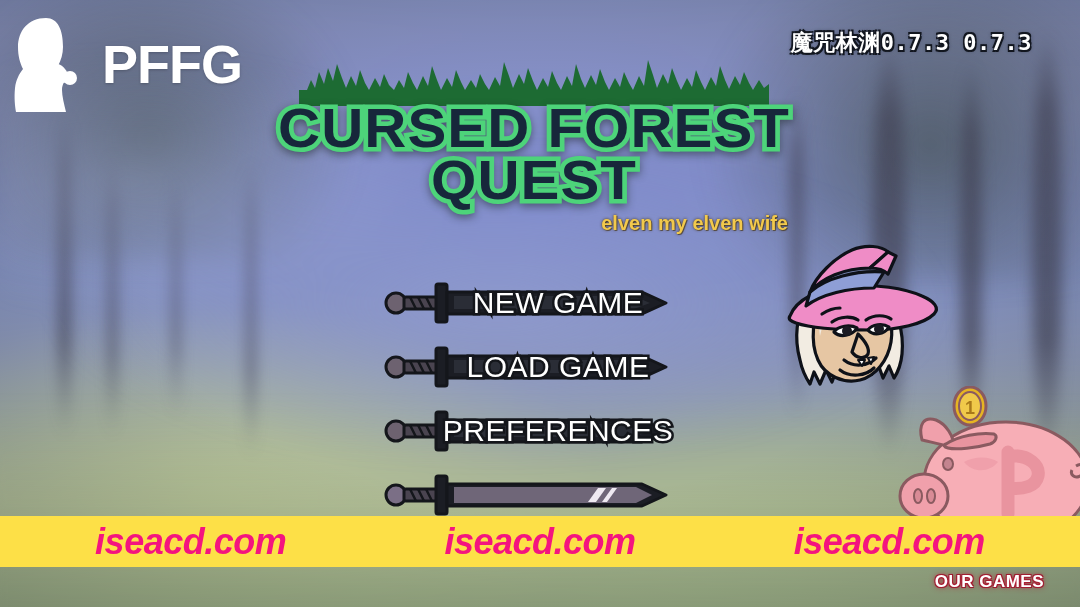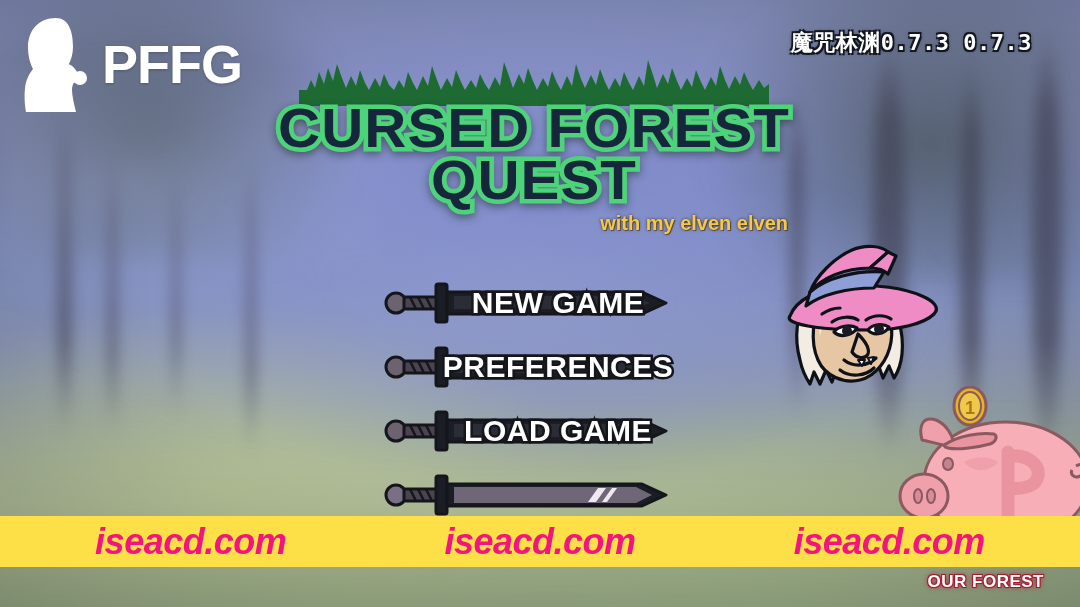--- a/index.html
+++ b/index.html
@@ -62,23 +62,23 @@
       radial-gradient(ellipse 40% 30% at 12% 30%, rgba(175,185,220,0.35) 0%, rgba(175,185,220,0.0) 72%);
     filter: blur(10px);
   }
   .vignette {
     position: absolute; inset: 0;
     background: radial-gradient(ellipse 85% 80% at 50% 48%, rgba(0,0,0,0) 42%, rgba(20,24,36,0.28) 100%);
   }
 
   
   .logo-wrap {
-    position: absolute; left: 16px; top: 14px;
+    position: absolute; left: 6px; top: 14px;
     width: 210px; height: 100px;
-    display: flex; align-items: center; gap: 8px;
+    display: flex; align-items: center; gap: 18px;
   }
   .logo-mark { width: 78px; height: 96px; flex: none; }
   .logo-text {
     font-family: "Liberation Sans", sans-serif;
     font-size: 54px; font-weight: 700; letter-spacing: -1px;
     color: #ffffff; line-height: 1;
     text-shadow: 0 1px 3px rgba(0,0,0,0.22);
   }
 
   
@@ -130,21 +130,21 @@
     height: 64px;
     cursor: pointer;
     display: block;
   }
   .menu-item .sword { position: absolute; left: 0; top: 0; width: 290px; height: 50px; overflow: visible; }
   .menu-label {
     position: absolute; left: 0; top: 0;
     width: 290px; height: 50px;
     display: flex; align-items: center; justify-content: center;
     font-family: "Liberation Sans", sans-serif;
-    font-size: 30px; font-weight: 700; letter-spacing: 0.5px;
+    font-size: 30px; font-weight: 400; letter-spacing: 0.5px;
     color: #ffffff;
     text-transform: uppercase;
     -webkit-text-stroke: 5px #14161b;
     paint-order: stroke fill;
     padding-left: 58px;
     white-space: nowrap;
   }
 
   
   .witch { position: absolute; left: 752px; top: 238px; width: 208px; height: 160px; }
@@ -228,21 +228,21 @@
         L306 32 L310 40 L316 28 L321 37 L325 22 L330 33 L334 40
         L340 26 L345 36 L349 10 L354 25 L358 38 L364 24 L369 34 L373 18
         L378 31 L382 40 L388 28 L393 37 L397 20 L402 32 L406 40
         L412 27 L417 36 L421 16 L426 30 L430 39 L436 26 L441 35 L445 22
         L450 33 L454 40 L460 30 L465 38 L470 34 L470 56 Z"></path>
     </svg>
     <div class="title-lines">
       <span class="title-l1">CURSED FOREST</span>
       <span class="title-l2">QUEST</span>
     </div>
-    <div class="subtitle">with my elven elven</div>
+    <div class="subtitle">elven my elven wife</div>
   </div>
 
   <div class="menu">
 
     <div class="menu-item">
       <svg class="sword" viewBox="0 0 290 50">
         <g stroke="#14161b" stroke-width="3" stroke-linejoin="round">
           <circle cx="12" cy="25" r="10" fill="#6d6270"></circle>
           <rect x="20" y="19" width="34" height="12" rx="2" fill="#4a4450"></rect>
           <path d="M26 19 L32 31 M34 19 L40 31 M42 19 L48 31" stroke="#14161b" stroke-width="2.5" fill="none"></path>
@@ -258,35 +258,35 @@
       <svg class="sword" viewBox="0 0 290 50">
         <g stroke="#14161b" stroke-width="3" stroke-linejoin="round">
           <circle cx="12" cy="25" r="10" fill="#6d6270"></circle>
           <rect x="20" y="19" width="34" height="12" rx="2" fill="#4a4450"></rect>
           <path d="M26 19 L32 31 M34 19 L40 31 M42 19 L48 31" stroke="#14161b" stroke-width="2.5" fill="none"></path>
           <rect x="52" y="6" width="11" height="38" rx="2" fill="#1b1d24"></rect>
           <path d="M63 14 L258 14 L282 25 L258 36 L63 36 Z" fill="#1b1d24"></path>
           <path d="M70 18 L250 18 L266 25 L250 31 L70 31 Z" fill="#2a2d36" stroke="none"></path>
         </g>
       </svg>
-      <div class="menu-label">PREFERENCES</div>
+      <div class="menu-label">LOAD GAME</div>
     </div>
 
     <div class="menu-item">
       <svg class="sword" viewBox="0 0 290 50">
         <g stroke="#14161b" stroke-width="3" stroke-linejoin="round">
           <circle cx="12" cy="25" r="10" fill="#6d6270"></circle>
           <rect x="20" y="19" width="34" height="12" rx="2" fill="#4a4450"></rect>
           <path d="M26 19 L32 31 M34 19 L40 31 M42 19 L48 31" stroke="#14161b" stroke-width="2.5" fill="none"></path>
           <rect x="52" y="6" width="11" height="38" rx="2" fill="#1b1d24"></rect>
           <path d="M63 14 L258 14 L282 25 L258 36 L63 36 Z" fill="#1b1d24"></path>
           <path d="M70 18 L250 18 L266 25 L250 31 L70 31 Z" fill="#2a2d36" stroke="none"></path>
         </g>
       </svg>
-      <div class="menu-label">LOAD GAME</div>
+      <div class="menu-label">PREFERENCES</div>
     </div>
 
     <div class="menu-item">
       <svg class="sword" viewBox="0 0 290 50">
         <g stroke="#14161b" stroke-width="3" stroke-linejoin="round">
           <circle cx="12" cy="25" r="10" fill="#7b6f86"></circle>
           <rect x="20" y="19" width="34" height="12" rx="2" fill="#4a4450"></rect>
           <path d="M26 19 L32 31 M34 19 L40 31 M42 19 L48 31" stroke="#14161b" stroke-width="2.5" fill="none"></path>
           <rect x="52" y="6" width="11" height="38" rx="2" fill="#1b1d24"></rect>
           <path d="M63 14 L258 14 L282 25 L258 36 L63 36 Z" fill="#1b1d24"></path>
@@ -374,15 +374,15 @@
       <path fill="none" stroke="#e9949f" stroke-width="13" stroke-linecap="round" d="M110 66 L110 128 M110 70 C132 68 142 80 140 90 C138 100 126 104 110 102"></path>
     </g>
   </svg>
 
   <div class="watermark-bar">
     <span class="watermark-text">iseacd.com</span>
     <span class="watermark-text">iseacd.com</span>
     <span class="watermark-text">iseacd.com</span>
   </div>
 
-  <div class="our-games">OUR FOREST</div>
+  <div class="our-games">OUR GAMES</div>
 
 </div>
 
 </body></html>

